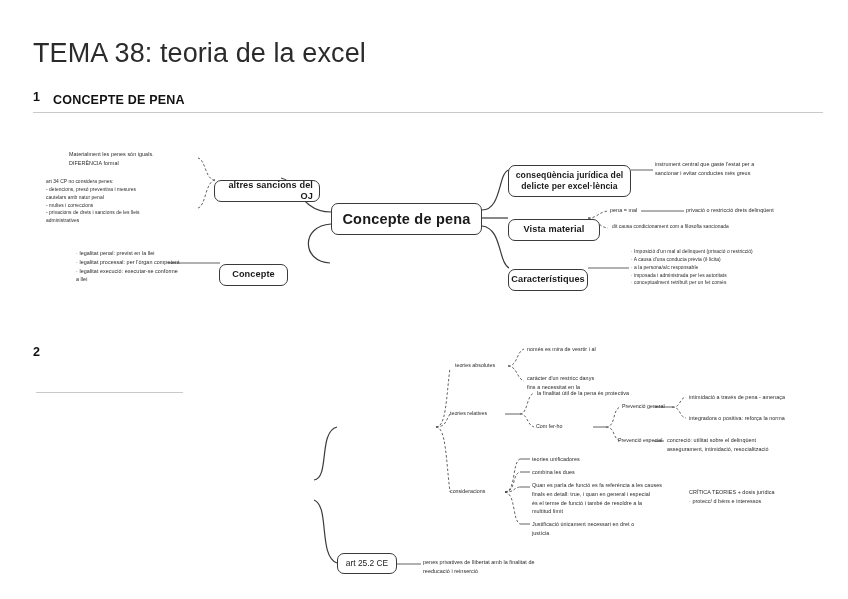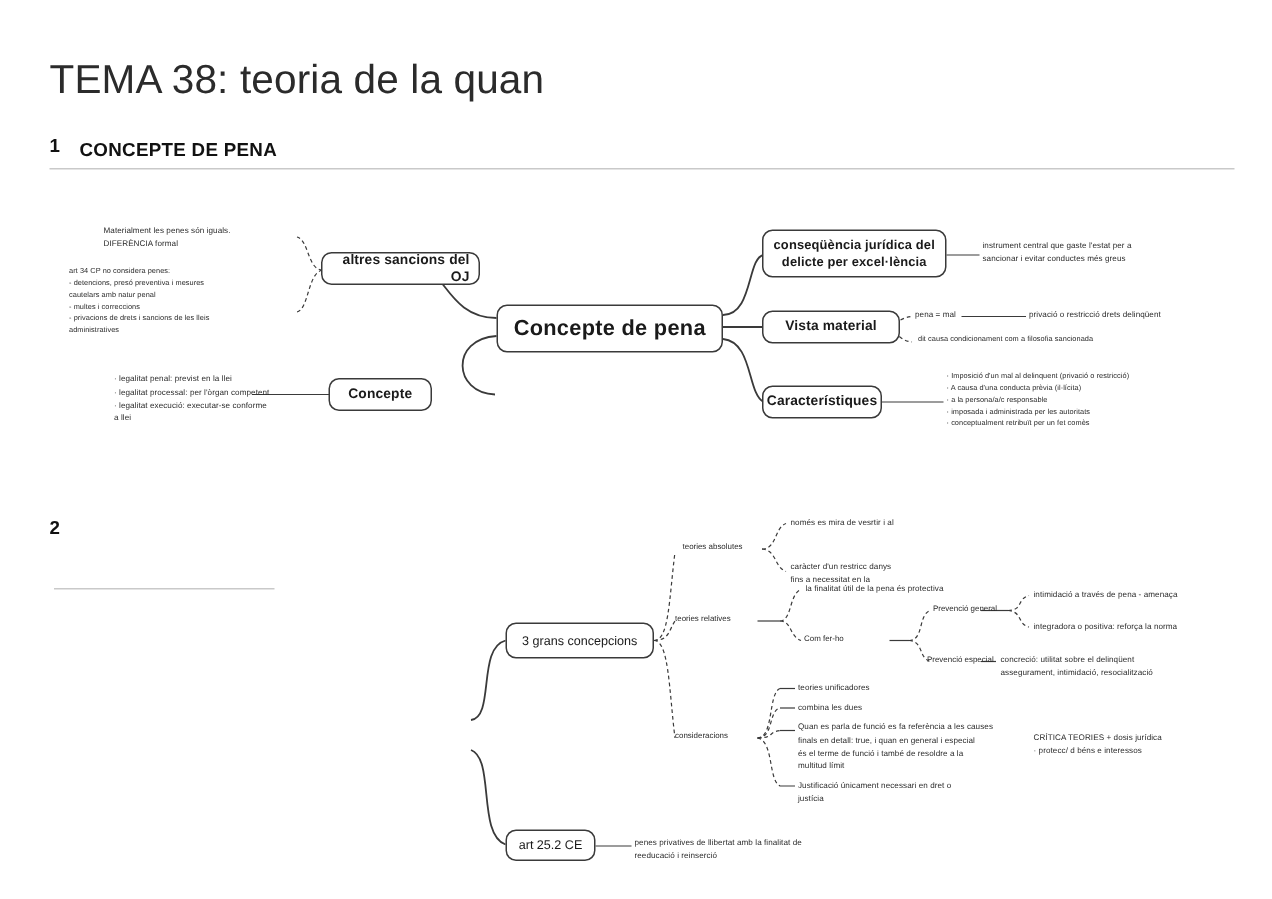--- a/index.html
+++ b/index.html
@@ -49,20 +49,21 @@
   .node.center{
     border-width:1.6px;
     font-weight:700;
     font-size:14.5px;
     letter-spacing:0.2px;
   }
   .node.lvl1{
     font-size:9.2px;
     font-weight:700;
     letter-spacing:0.1px;
+    margin-top:12px;
   }
   .node.lvl1.small{font-size:8.6px;font-weight:700;}
   .node.plain{font-weight:400;font-size:8.4px;}
 
   .leafbox{
     position:absolute;
     font-size:5.4px;
     line-height:1.62;
     color:#2a2a2a;
     letter-spacing:0.05px;
@@ -81,21 +82,21 @@
   }
 
   svg.wires{position:absolute;left:0;top:0;width:848px;height:599px;pointer-events:none;}
   svg.wires path, svg.wires line{fill:none;stroke:#3a3a3a;}
 </style>
 </head>
 <body>
 
 <div class="page">
 
-  <div class="doc-title">TEMA 38: teoria de la quan</div>
+  <div class="doc-title">TEMA 38: teoria de la excel</div>
 
   <div class="h2row" style="left:33px;top:90px;">
     <span class="h2num">1</span>
     <span class="h2text">Concepte de pena</span>
   </div>
   <div class="h2rule" style="left:33px;top:112px;width:790px;"></div>
 
   <div class="h2row" style="left:33px;top:345px;">
     <span class="h2num">2</span>
   </div>
@@ -198,21 +199,20 @@
 
   <div class="leafbox right tiny" style="left:612px;top:223px;width:220px;">dit causa condicionament com  a filosofia sancionada</div>
 
   <div class="leafbox right tiny" style="left:631px;top:248px;width:212px;">· Imposició d'un mal al delinquent (privació o restricció)
 · A causa d'una conducta prèvia (il·lícita)
 · a  la persona/a/c responsable
 · imposada i administrada per les autoritats
 · conceptualment retribuït per un fet comès</div>
 
 
-  <div class="node plain" style="left:337px;top:415px;width:99px;height:24px;">3 grans concepcions</div>
 
   <div class="node plain" style="left:337px;top:553px;width:60px;height:21px;">art 25.2 CE</div>
 
   <div class="sublabel" style="left:455px;top:362px;width:55px;">teories absolutes</div>
 
   <div class="sublabel" style="left:450px;top:410px;width:55px;">teories relatives</div>
 
   <div class="sublabel" style="left:450px;top:488px;width:55px;">consideracions</div>
 
   <div class="sublabel" style="left:536px;top:423px;width:55px;">Com fer-ho</div>

